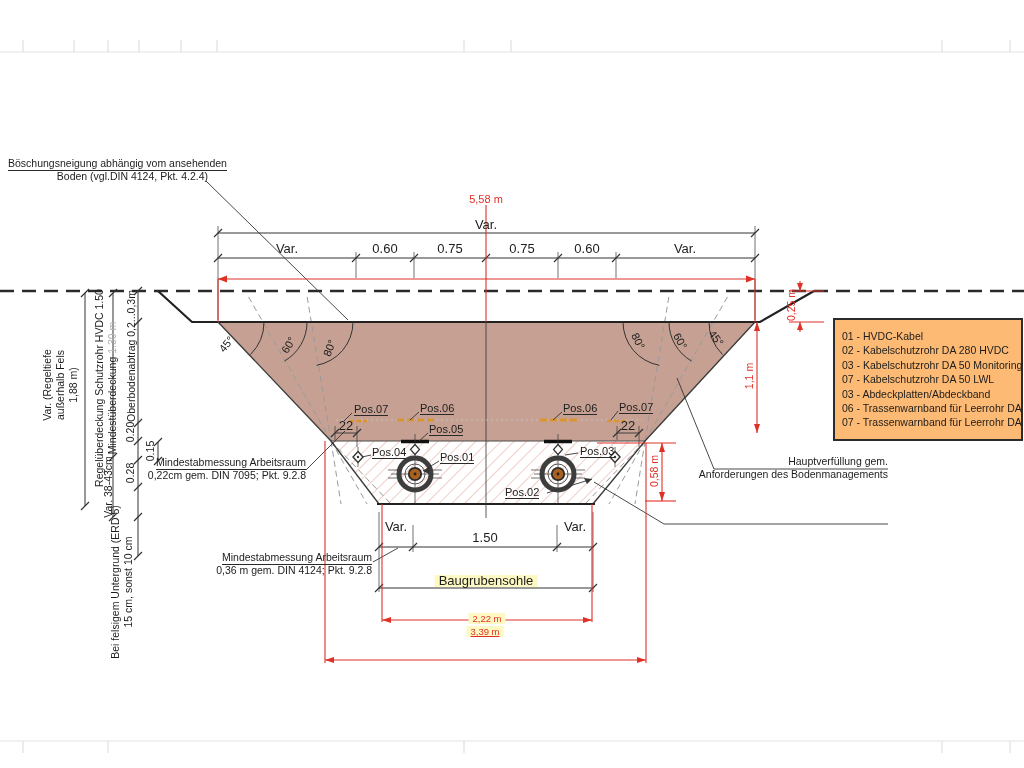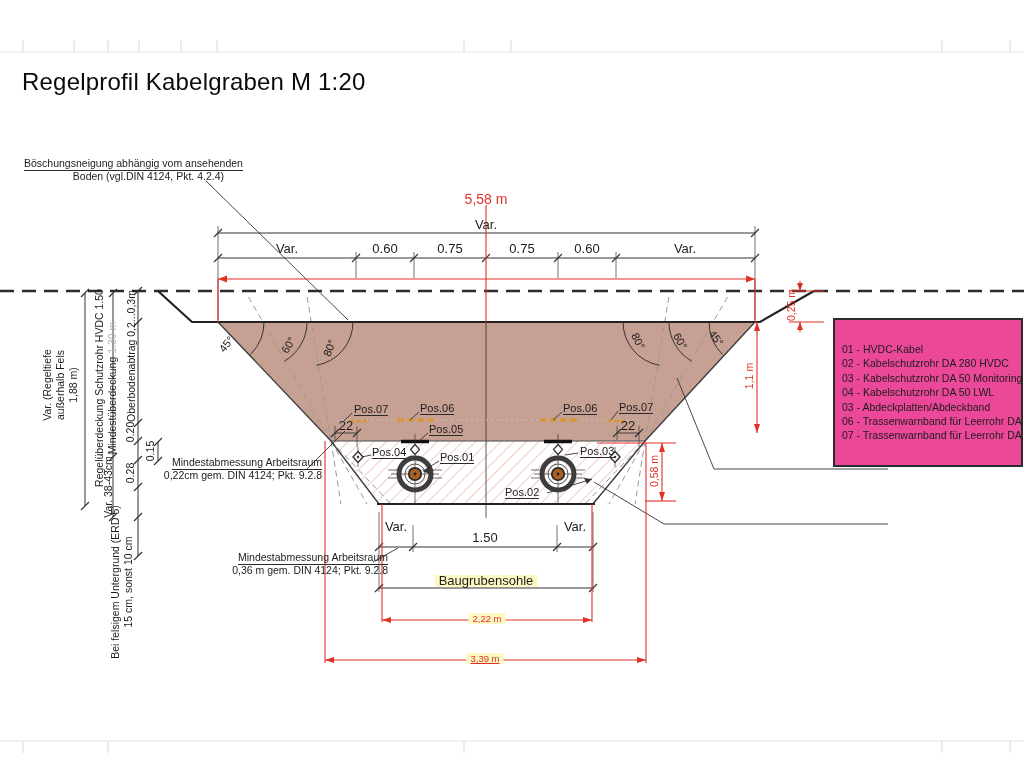--- a/index.html
+++ b/index.html
@@ -2,36 +2,36 @@
 <html><head>
 <meta charset="utf-8">
 <style>
   html,body{margin:0;padding:0;background:#fff;}
   #stage{position:relative;width:1024px;height:768px;background:#ffffff;overflow:hidden;
          font-family:"Liberation Sans",sans-serif;color:#1c1c1c;}
   #draw{position:absolute;left:0;top:0;z-index:1;}
   .s{position:absolute;z-index:2;font-size:13px;line-height:12px;white-space:nowrap;color:#1c1c1c;}
   .c{transform:translateX(-50%);}
   .r{color:#e03126;}
-  .t8{font-size:14px;line-height:10px;}
+  .t8{font-size:11px;line-height:10px;}
   .t9{font-size:9.5px;line-height:11px;}
   .rot{position:absolute;z-index:2;font-size:10.5px;line-height:12.5px;white-space:nowrap;
        transform:translate(-50%,-50%) rotate(-90deg);text-align:center;}
   .rotblock{position:absolute;z-index:2;font-size:10.5px;line-height:13px;
        transform:translate(-50%,-50%) rotate(-90deg);text-align:center;white-space:nowrap;}
   .ang{position:absolute;z-index:2;font-size:11px;white-space:nowrap;}
   .pos{position:absolute;z-index:2;font-size:11px;line-height:12px;white-space:nowrap;
        border-bottom:1px solid #2a2a2a;padding-bottom:0px;}
-  .callout{position:absolute;z-index:2;font-size:10.5px;line-height:13px;text-align:right;white-space:nowrap;margin-left:16px;}
+  .callout{position:absolute;z-index:2;font-size:10.5px;line-height:13px;text-align:right;white-space:nowrap;}
   .callout .underl{border-bottom:1px solid #2a2a2a;padding-bottom:1px;}
   .gray{color:#b3b3b3;}
   .wbg{background:#fef9c3;padding:0 4px;}
   #title{position:absolute;left:22px;top:68px;z-index:2;font-size:24px;color:#0a0a0a;letter-spacing:0.2px;}
-  #legend{position:absolute;left:833px;top:318px;width:172px;z-index:3;background:#ec4899;
-          border:2px solid #2b2b2b;padding:22px 7px;font-size:10.5px;line-height:14.4px;white-space:nowrap;}
+  #legend{position:absolute;left:833px;top:318px;width:172px;z-index:3;background:#fdba74;
+          border:2px solid #2b2b2b;padding:9px 7px;font-size:10.5px;line-height:14.4px;white-space:nowrap;}
 </style>
 </head>
 <body>
 
 <div id="stage">
 
 <svg id="draw" width="1024" height="768" viewBox="0 0 1024 768">
   <defs>
     <pattern id="hatch" patternUnits="userSpaceOnUse" width="9" height="9" patternTransform="rotate(45)">
       <rect width="9" height="9" fill="#ffffff"></rect>
@@ -252,47 +252,50 @@
       <polygon points="662,443 659,452 665,452"></polygon>
       <polygon points="662,501 659,492 665,492"></polygon>
       <polygon points="382,620 391,617 391,623"></polygon>
       <polygon points="592,620 583,617 583,623"></polygon>
       <polygon points="325,660 334,657 334,663"></polygon>
       <polygon points="646,660 637,657 637,663"></polygon>
     </g>
   </g>
 </svg>
 
-<div id="title">Regelprofil Kabelgraben M 1:20</div>
 
 <div id="legend">
   <div>01 - HVDC-Kabel</div>
   <div>02 - Kabelschutzrohr DA 280 HVDC</div>
   <div>03 - Kabelschutzrohr DA 50 Monitoring</div>
-  <div>04 - Kabelschutzrohr DA 50 LWL</div>
+  <div>07 - Kabelschutzrohr DA 50 LWL</div>
   <div>03 - Abdeckplatten/Abdeckband</div>
   <div>06 - Trassenwarnband für Leerrohr DA 280</div>
   <div>07 - Trassenwarnband für Leerrohr DA 50</div>
 </div>
 
 <div class="callout" style="left:8px;top:157px;width:200px;">
   <span class="underl">Böschungsneigung abhängig vom ansehenden</span><br>
   <span>Boden (vgl.DIN 4124, Pkt. 4.2.4)</span>
 </div>
 
 <div class="callout" style="left:96px;top:456px;width:210px;">
   <span class="underl">Mindestabmessung Arbeitsraum</span><br>
-  <span>0,22cm gem. DIN 4124; Pkt. 9.2.8</span>
+  <span>0,22cm gem. DIN 7095; Pkt. 9.2.8</span>
 </div>
 
 <div class="callout" style="left:162px;top:551px;width:210px;">
   <span class="underl">Mindestabmessung Arbeitsraum</span><br>
   <span>0,36 m gem. DIN 4124; Pkt. 9.2.8</span>
 </div>
 
+<div class="callout" style="left:658px;top:455px;width:230px;">
+  <span>Hauptverfüllung gem.</span><br>
+  <span>Anforderungen des Bodenmanagements</span>
+</div>
 
 
 <span class="s c r t8" style="left:486px;top:194px;">5,58 m</span>
 <span class="s c" style="left:486px;top:219px;">Var.</span>
 <span class="s c" style="left:287px;top:243px;">Var.</span>
 <span class="s c" style="left:385px;top:243px;">0.60</span>
 <span class="s c" style="left:450px;top:243px;">0.75</span>
 <span class="s c" style="left:522px;top:243px;">0.75</span>
 <span class="s c" style="left:587px;top:243px;">0.60</span>
 <span class="s c" style="left:685px;top:243px;">Var.</span>
@@ -338,15 +341,15 @@
 <span class="pos" style="left:505px;top:486px;">Pos.02</span>
 
 <span class="s c" style="left:346px;top:420px;">22</span>
 <span class="s c" style="left:628px;top:420px;">22</span>
 
 <span class="s c" style="left:396px;top:521px;">Var.</span>
 <span class="s c" style="left:485px;top:532px;text-align:right;">1.50</span>
 <span class="s c" style="left:575px;top:521px;">Var.</span>
 <span class="s c wbg" style="left:486px;top:575px;">Baugrubensohle</span>
 <span class="s c r t9 wbg" style="left:487px;top:613px;">2,22 m</span>
-<span class="s c r t9 wbg" style="left:485px;top:653px;text-decoration:underline;">3,39 m</span>
+<span class="s c r t9 wbg" style="left:485px;top:626px;text-decoration:underline;">3,39 m</span>
 
 </div>
 
 </body></html>

